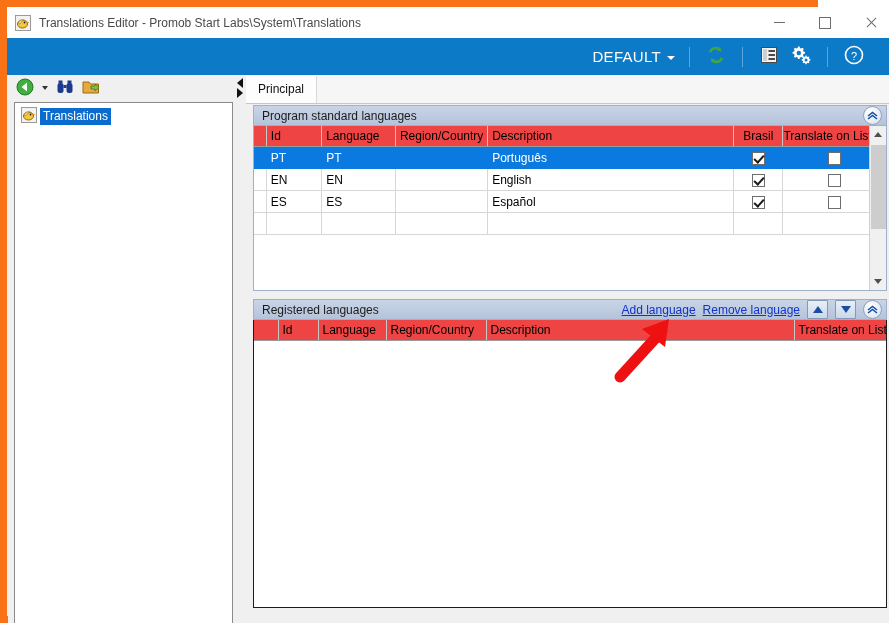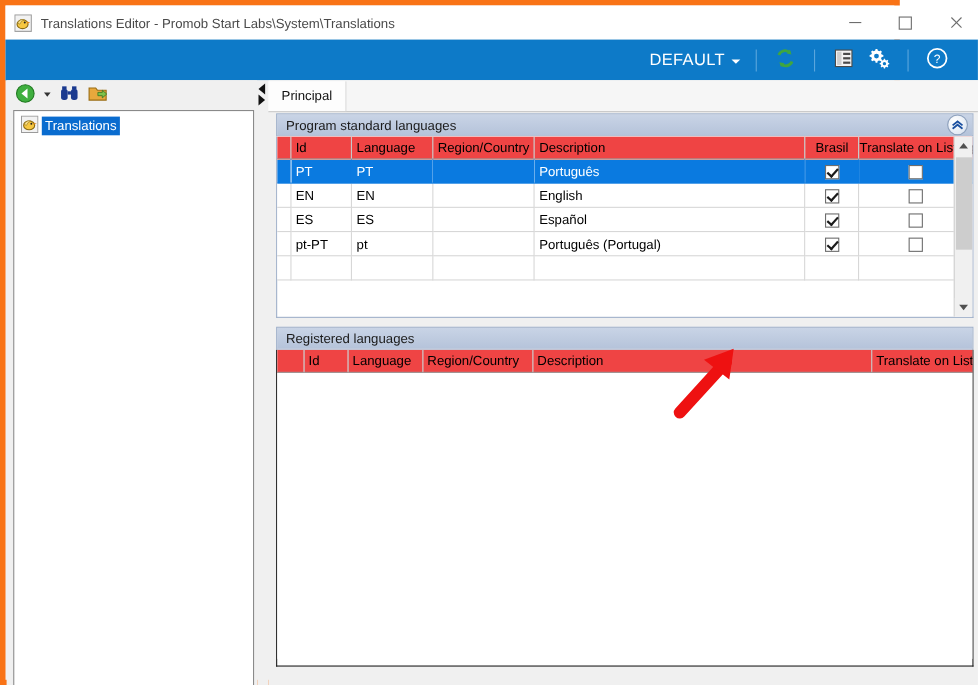--- a/index.html
+++ b/index.html
@@ -13,21 +13,21 @@
     font-family: "Liberation Sans", sans-serif;
     font-size: 12px;
     color: #000000;
     overflow: hidden;
   }
   #app {
     position: relative;
     width: 818px;
     height: 623px;
     box-sizing: border-box;
-    border: 5px solid #f97316;
+    border: 7px solid #f97316;
     background: #f0f0f0;
   }
 
   
   .titlebar {
     position: absolute;
     left: 0; top: 0;
     width: 887px;
     height: 31px;
     background: #ffffff;
@@ -599,29 +599,20 @@
                 <td class="rowhdr"></td>
                 <td>ES</td>
                 <td>ES</td>
                 <td></td>
                 <td>Español</td>
                 <td class="c"><span class="cb checked"></span></td>
                 <td class="c"><span class="cb"></span></td>
               </tr>
               <tr>
                 <td class="rowhdr"></td>
-                <td>pt-PT</td>
-                <td>pt</td>
-                <td></td>
-                <td>Português (Portugal)</td>
-                <td class="c"><span class="cb checked"></span></td>
-                <td class="c"><span class="cb"></span></td>
-              </tr>
-              <tr>
-                <td class="rowhdr"></td>
                 <td></td>
                 <td></td>
                 <td></td>
                 <td></td>
                 <td class="c"></td>
                 <td class="c"></td>
               </tr>
             </tbody>
           </table>
           <div class="vscroll">
@@ -634,20 +625,36 @@
             <div class="vs-btn" style="position:absolute;bottom:0;left:0;right:0;">
                 <span class="vs-arrow-down"></span>
               </div>
           </div>
         </div>
       </div>
 
       <div class="section" style="margin-top:8px;">
         <div class="section-header">
           <span class="section-header-title">Registered languages</span>
+          <span class="section-header-right">
+            <a class="hlink">Add language</a>
+            <a class="hlink">Remove language</a>
+            <span class="arrow-btn">
+                <span class="arrow-up-blue"></span>
+              </span>
+            <span class="arrow-btn">
+                <span class="arrow-down-blue"></span>
+              </span>
+            <span class="circle-btn">
+              <svg class="chev-svg" width="11" height="9" viewBox="0 0 11 9" xmlns="http://www.w3.org/2000/svg">
+                <path d="M1 5 l4.5 -3.6 l4.5 3.6" fill="none" stroke="#1a4fa0" stroke-width="1.6"></path>
+                <path d="M1 8 l4.5 -3.6 l4.5 3.6" fill="none" stroke="#1a4fa0" stroke-width="1.6"></path>
+              </svg>
+            </span>
+          </span>
         </div>
 
         <div class="grid-box" style="height:288px; border:1px solid #1b1b1b; border-top:none;">
           <table class="grid">
             <colgroup>
               <col style="width:24px">
               <col style="width:40px">
               <col style="width:68px">
               <col style="width:100px">
               <col style="width:308px">

